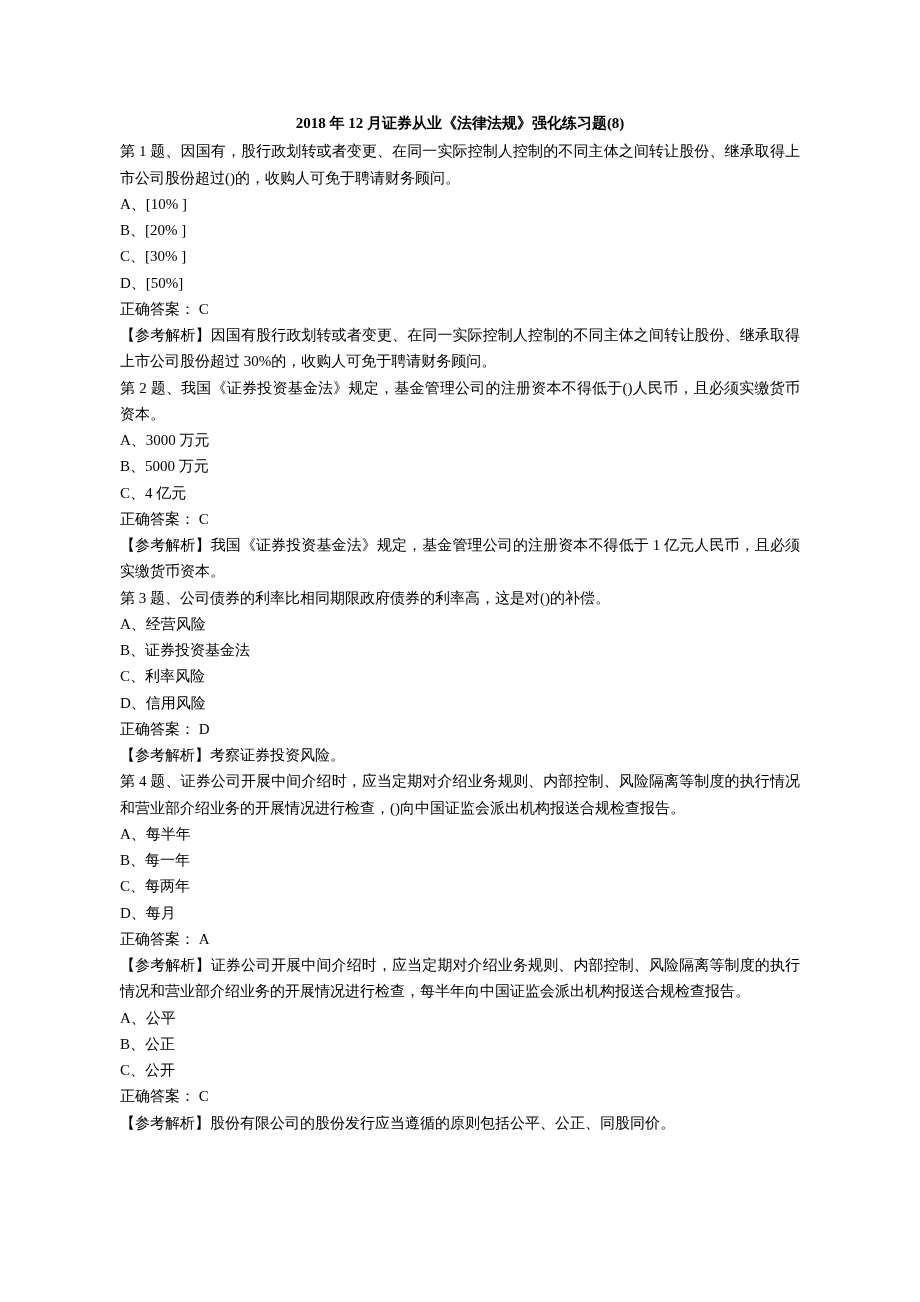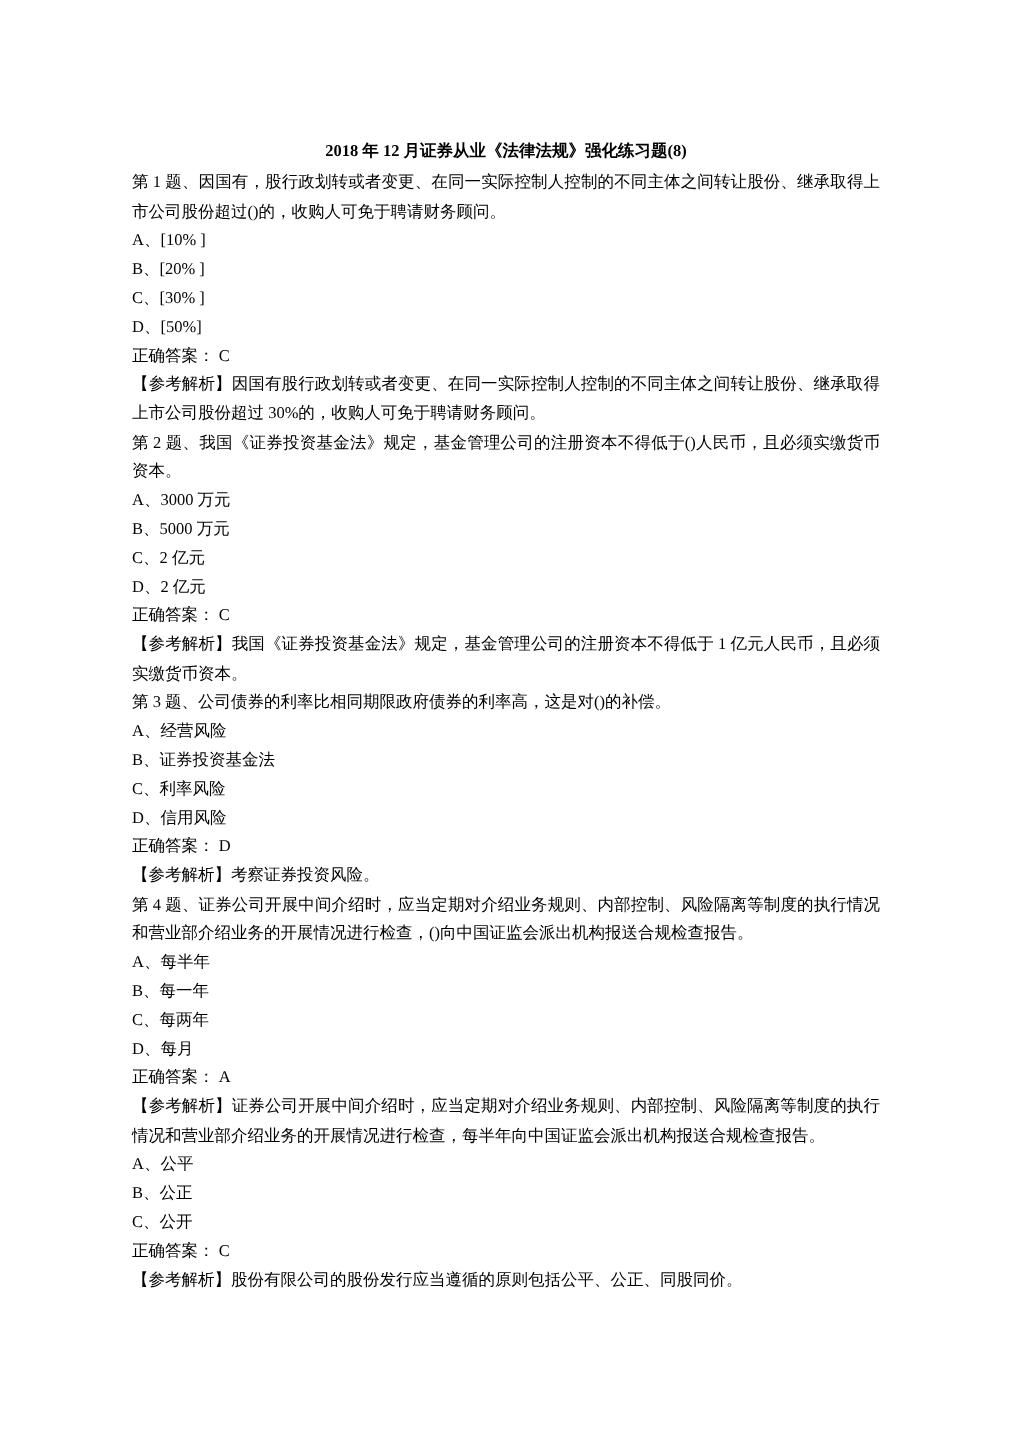--- a/index.html
+++ b/index.html
@@ -15,21 +15,20 @@
       width: 920px;
       min-height: 1302px;
       padding: 110px 120px 110px 120px;
       box-sizing: border-box;
     }
     .title {
       text-align: center;
       font-weight: bold;
       font-size: 15px;
       margin-bottom: 2px;
-      margin-top: 15px;
     }
     .line {
       text-align: justify;
       word-break: break-word;
     }
   </style>
 </head>
 <body>
 
 <div class="page">
@@ -39,22 +38,21 @@
   <div class="line">A、[10% ]</div>
   <div class="line">B、[20% ]</div>
   <div class="line">C、[30% ]</div>
   <div class="line">D、[50%]</div>
   <div class="line">正确答案：  C</div>
   <div class="line">【参考解析】因国有股行政划转或者变更、在同一实际控制人控制的不同主体之间转让股份、继承取得上市公司股份超过 30%的，收购人可免于聘请财务顾问。</div>
 
   <div class="line">第 2 题、我国《证券投资基金法》规定，基金管理公司的注册资本不得低于()人民币，且必须实缴货币资本。</div>
   <div class="line">A、3000 万元</div>
   <div class="line">B、5000 万元</div>
-  <div class="line">C、2 亿元</div>
-  <div class="line">D、2 亿元</div>
+  <div class="line">C、4 亿元</div>
   <div class="line">正确答案：  C</div>
   <div class="line">【参考解析】我国《证券投资基金法》规定，基金管理公司的注册资本不得低于 1 亿元人民币，且必须实缴货币资本。</div>
 
   <div class="line">第 3 题、公司债券的利率比相同期限政府债券的利率高，这是对()的补偿。</div>
   <div class="line">A、经营风险</div>
   <div class="line">B、证券投资基金法</div>
   <div class="line">C、利率风险</div>
   <div class="line">D、信用风险</div>
   <div class="line">正确答案：  D</div>
   <div class="line">【参考解析】考察证券投资风险。</div>

